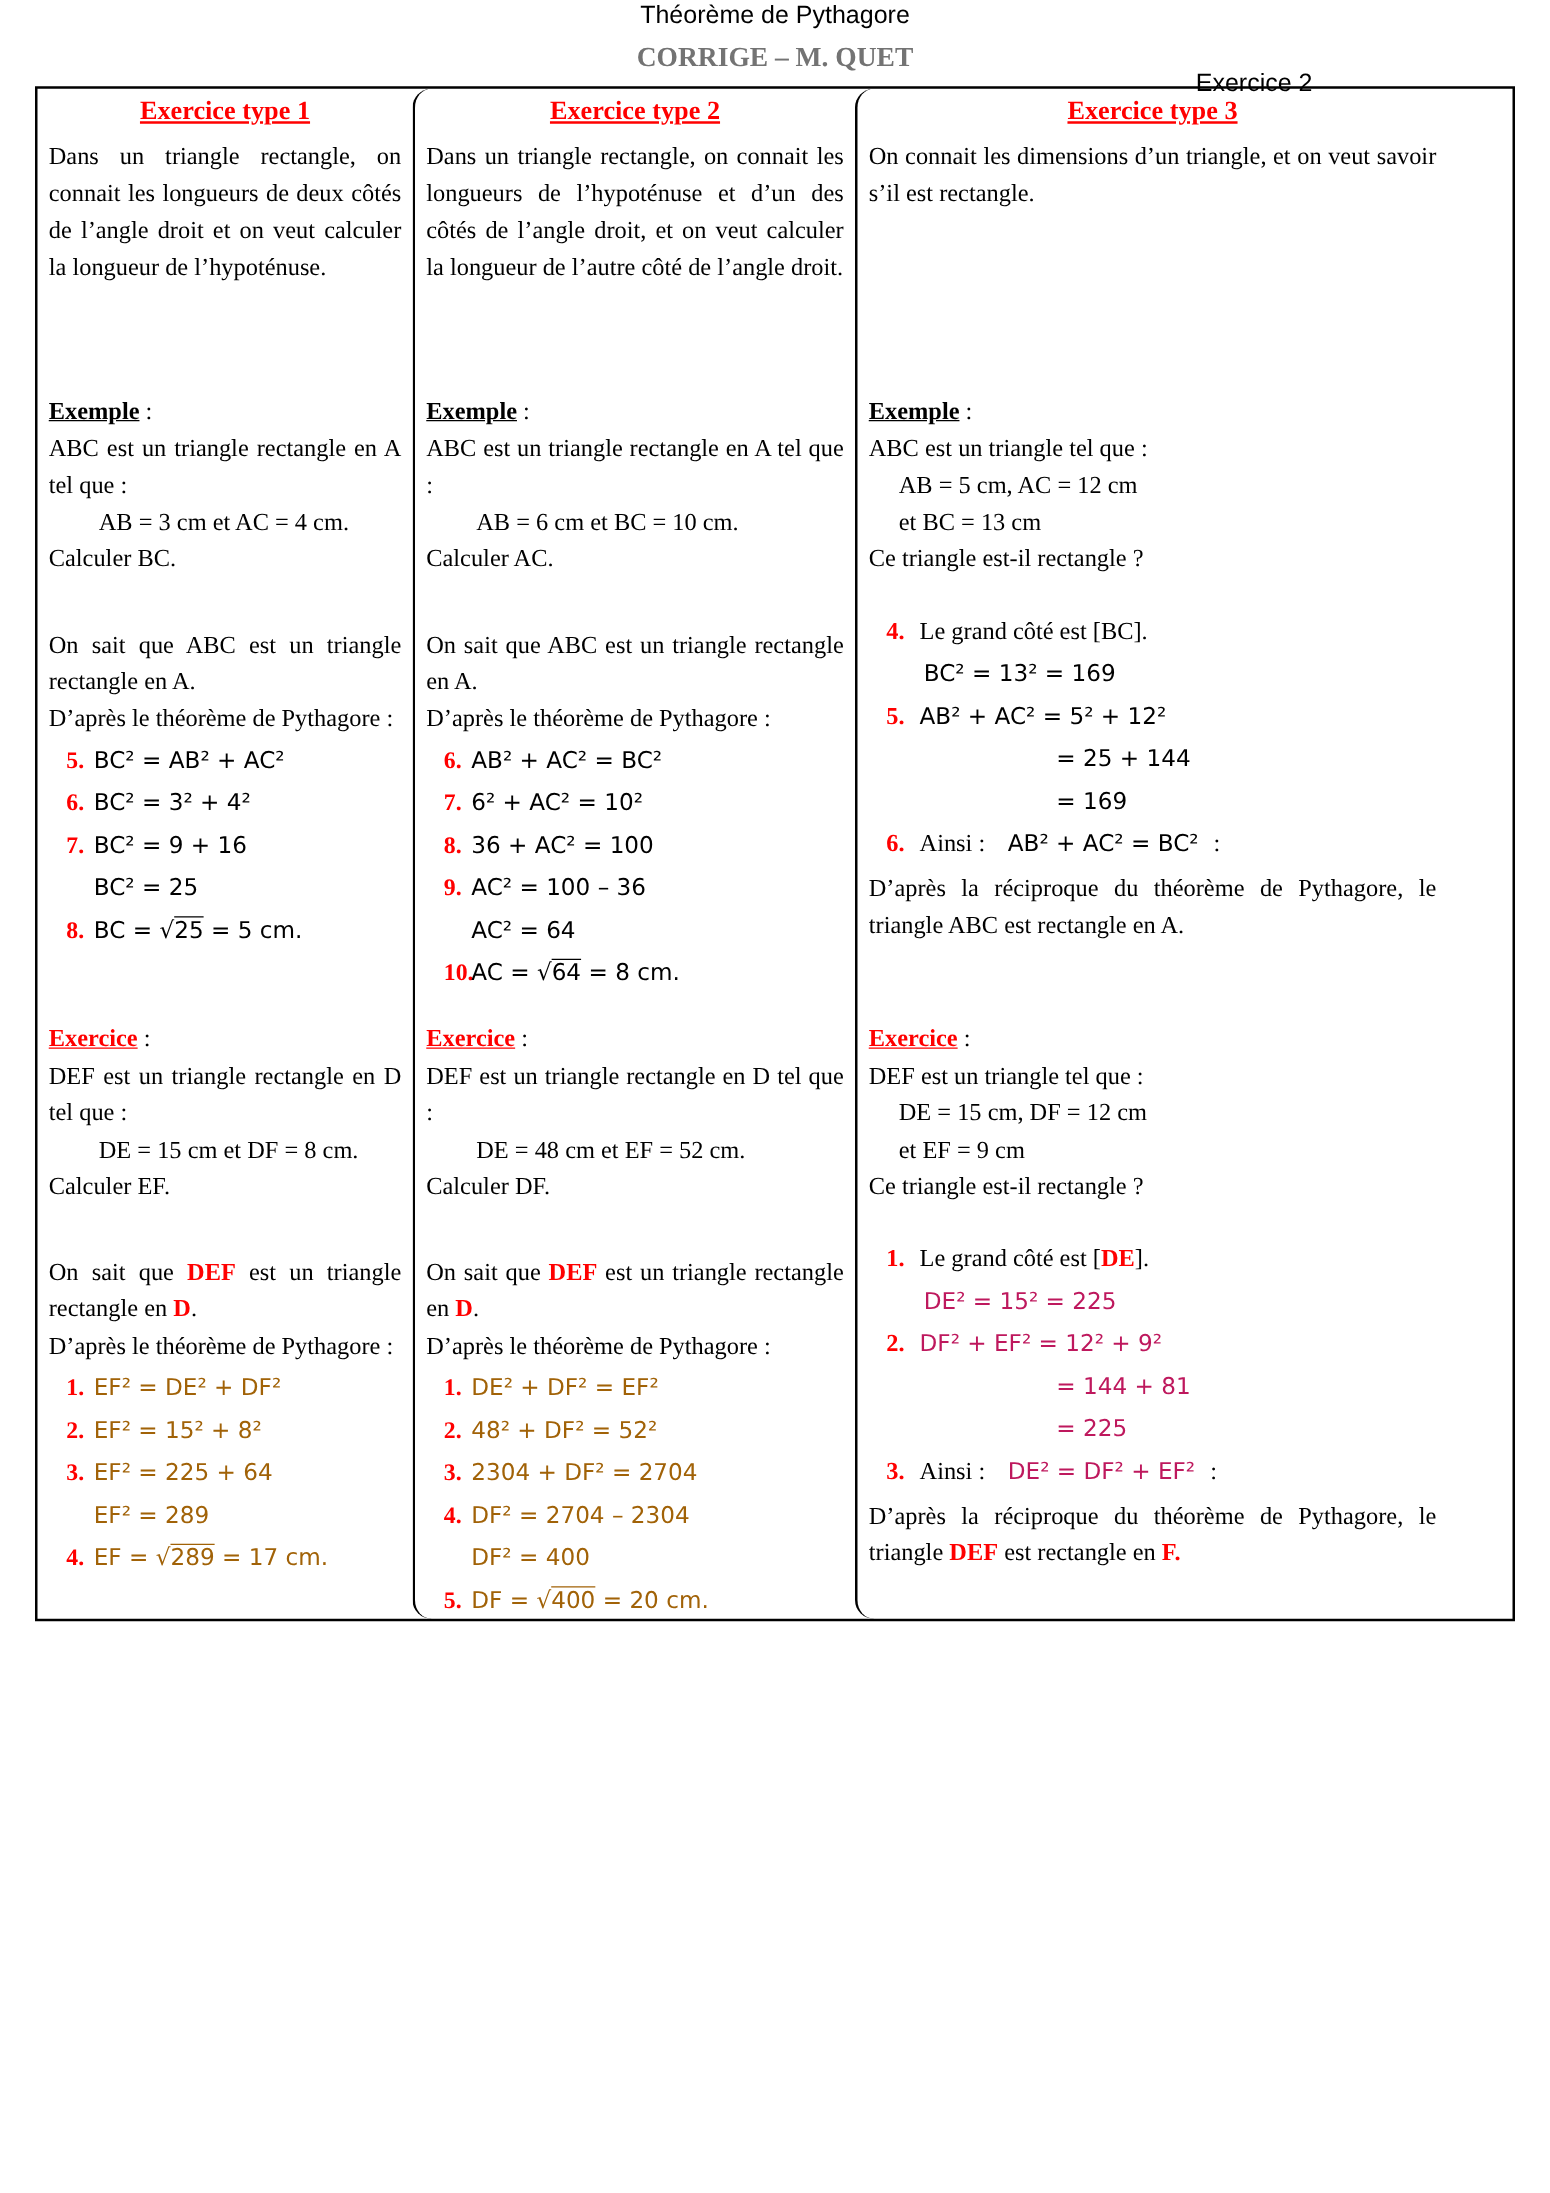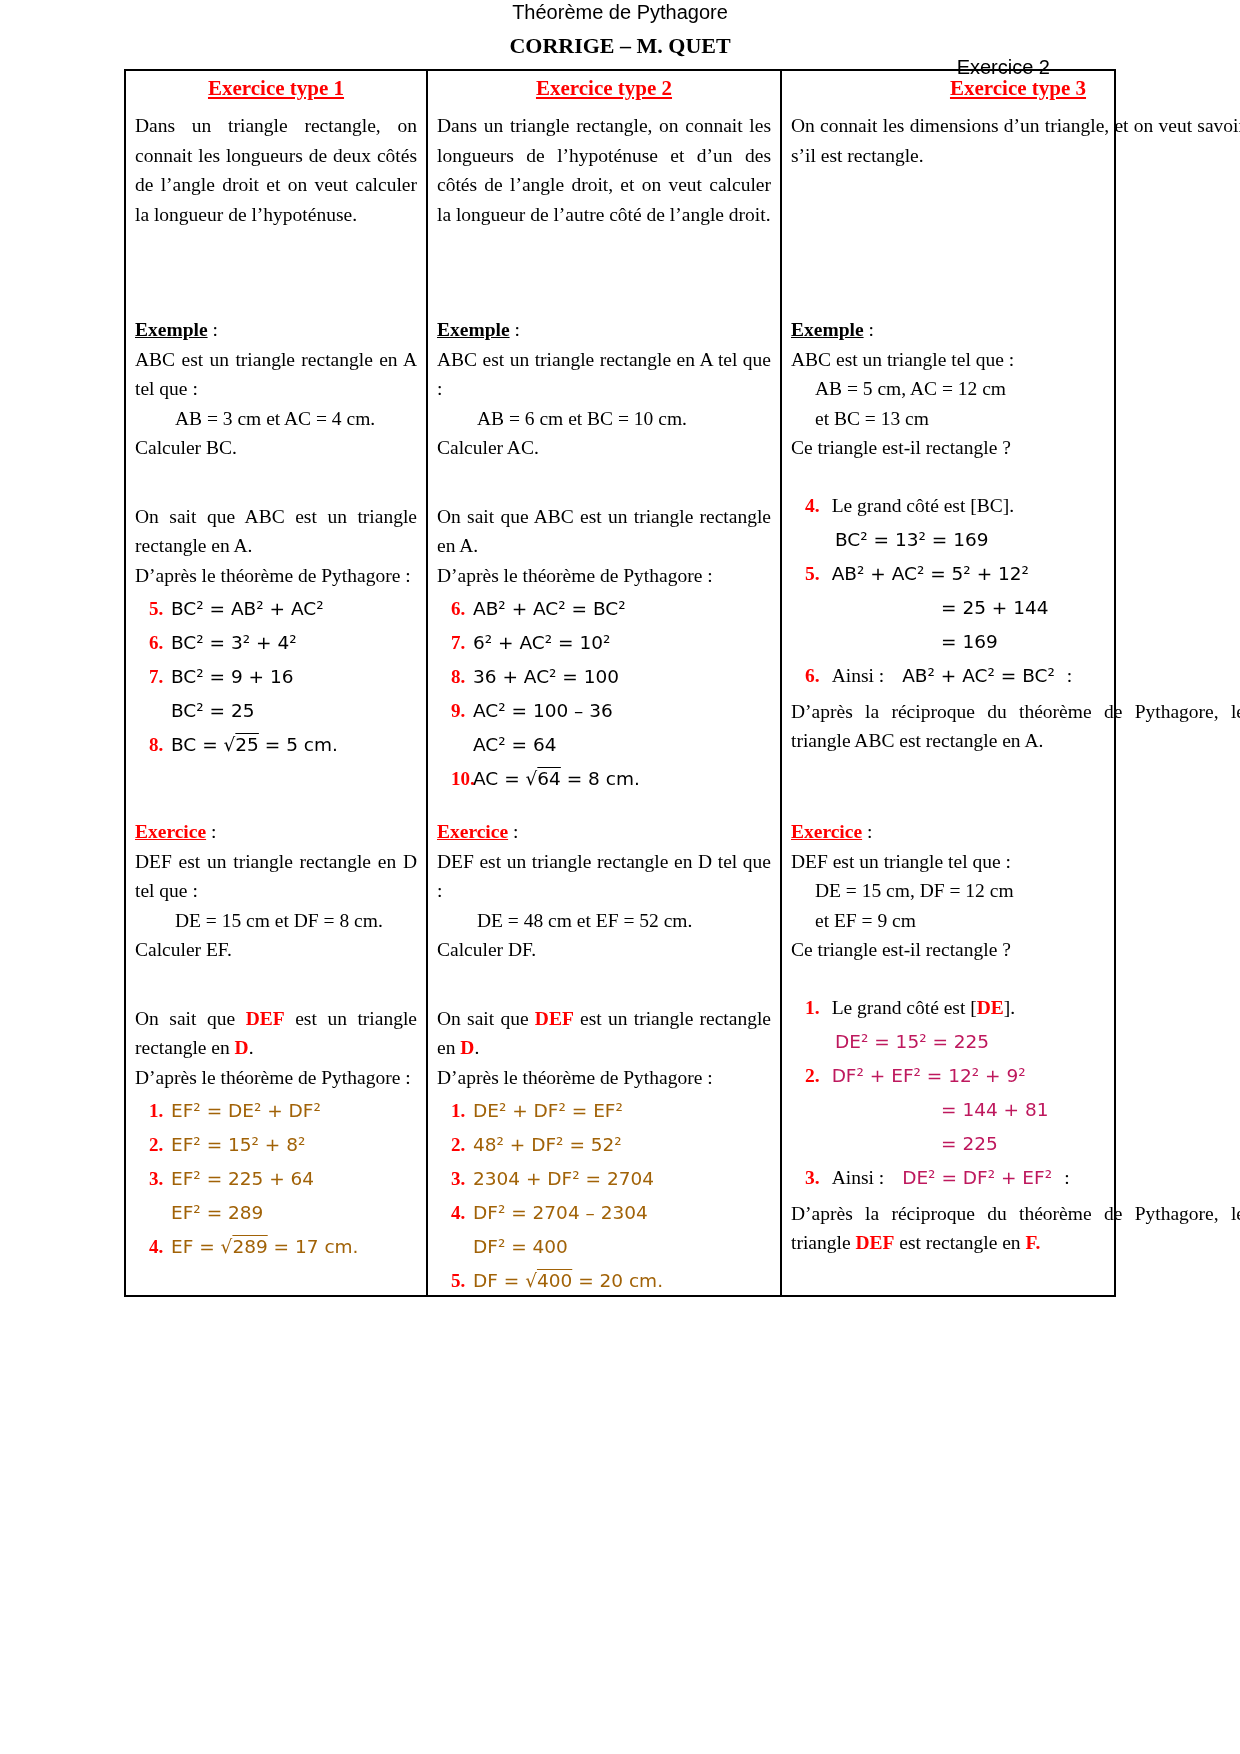--- a/index.html
+++ b/index.html
@@ -13,29 +13,29 @@
   .top { position:relative; }
   .top-title {
     text-align:center; font-family:"Liberation Sans", sans-serif;
     font-size:20px; line-height:25px;
   }
   .top-right {
     position:absolute; top:56px; right:190px;
     font-family:"Liberation Sans", sans-serif; font-size:20px;
   }
   .subtitle {
-    text-align:center; color:#000000; font-weight:bold;
+    text-align:center; color:#737373; font-weight:bold;
     font-size:22px; line-height:29px; margin-top:6px;
   }
   .sheet {
-    width:992px; margin:9px auto 0; border:2px solid #000;
+    width:1184px; margin:9px auto 0; border:2px solid #000;
     display:grid; grid-template-columns:300px 354px 474px; height:1228px;
   }
   .col { padding:4px 9px; overflow:hidden; }
-  .col + .col { border-left:2px solid #000; }
+  .col + .col { border-left:2px solid #000;border-radius:15px; }
   .col-header {
     text-align:center; font-size:21px; font-weight:bold; color:#FF0000;
     line-height:26px; margin-bottom:10px;
   }
   .col-header span { text-decoration:underline; }
   .intro-block { height:204px; text-align:justify; line-height:29.5px; }
   .exemple-block { height:502px; }
   .line { line-height:29.5px; }
   .justify { text-align:justify; }
   .indent { margin-left:40px; }

